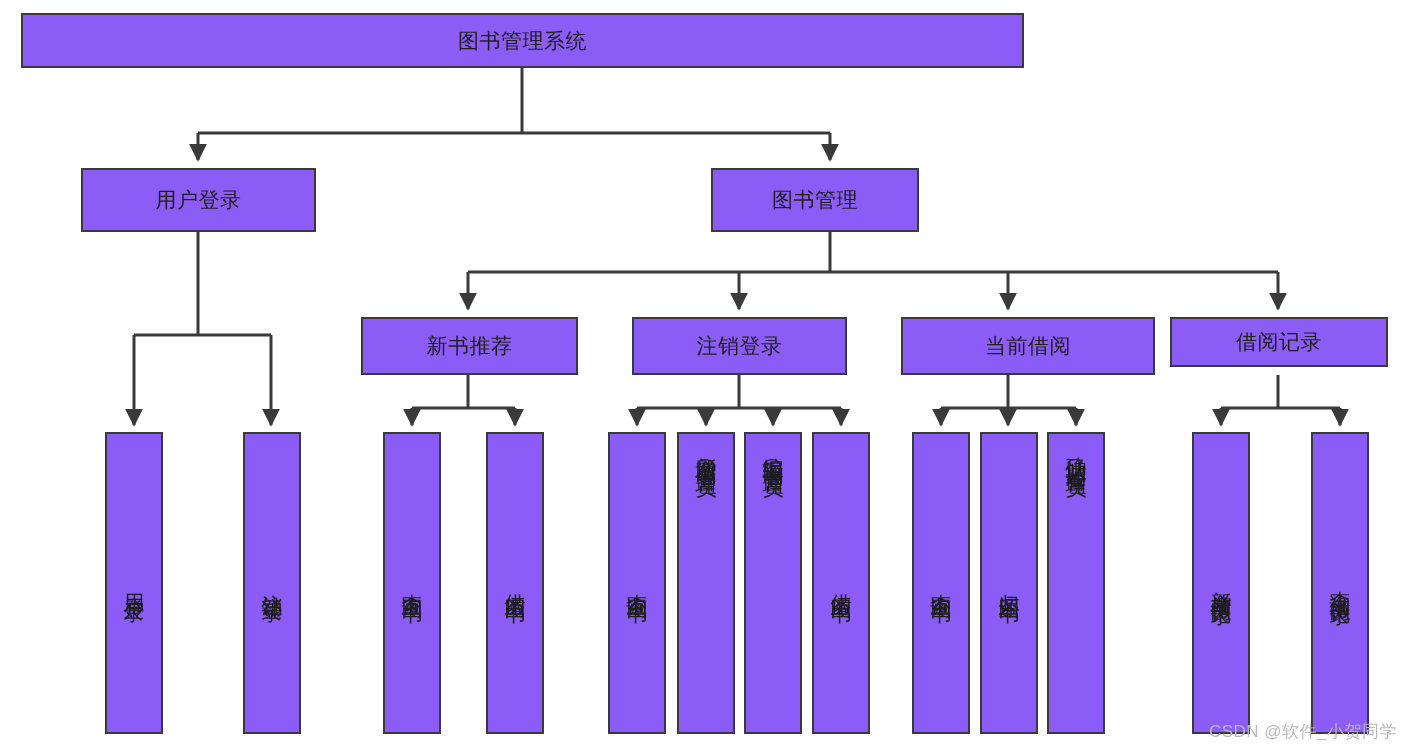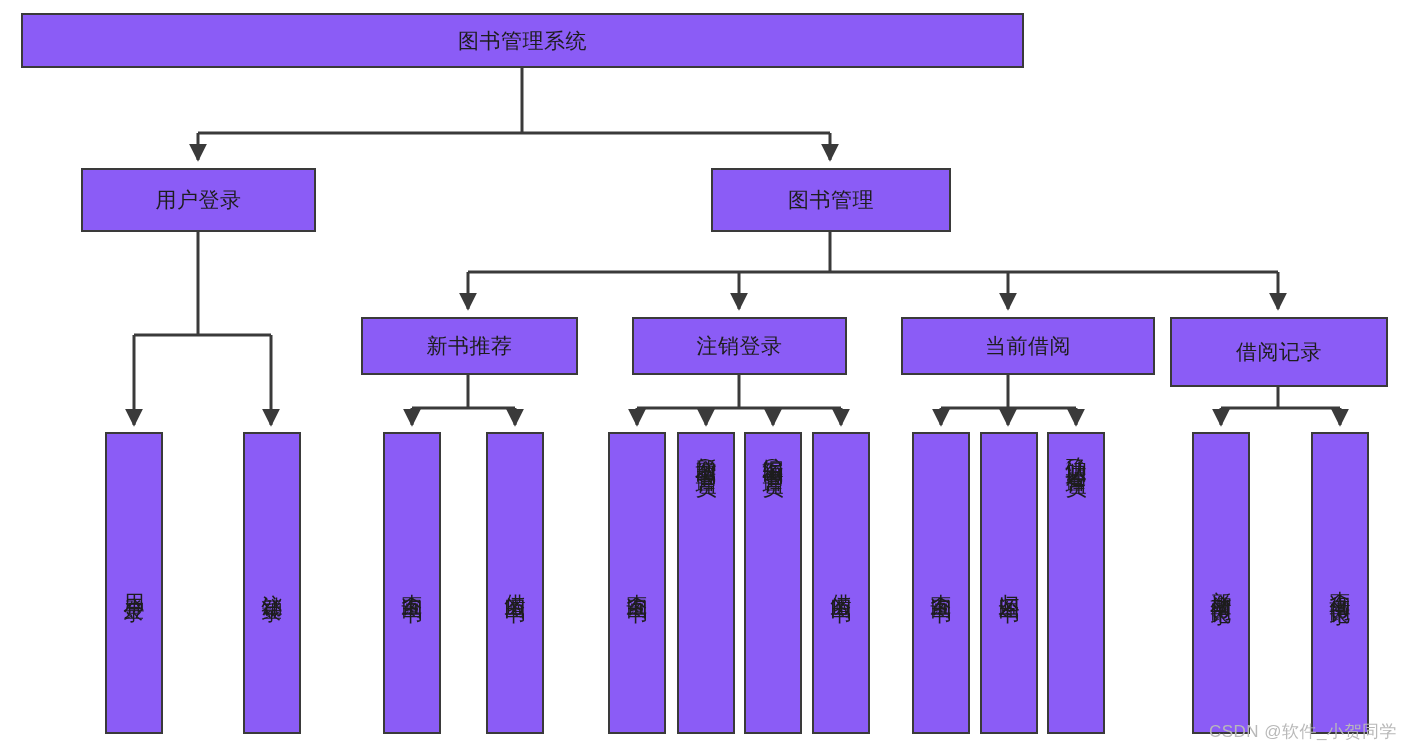--- a/index.html
+++ b/index.html
@@ -129,34 +129,34 @@
     </g>
   </svg>
 
   <div class="node-box" style="left:21px; top:13px; width:1003px; height:55px;">
     <span class="node-label-h">图书管理系统</span>
   </div>
 
   <div class="node-box" style="left:81px; top:168px; width:235px; height:64px;">
     <span class="node-label-h">用户登录</span>
   </div>
-  <div class="node-box" style="left:711px; top:168px; width:240px; height:64px;">
+  <div class="node-box" style="left:711px; top:168px; width:208px; height:64px;">
     <span class="node-label-h">图书管理</span>
   </div>
 
   <div class="node-box" style="left:361px; top:317px; width:217px; height:58px;">
     <span class="node-label-h">新书推荐</span>
   </div>
   <div class="node-box" style="left:632px; top:317px; width:215px; height:58px;">
     <span class="node-label-h">注销登录</span>
   </div>
   <div class="node-box" style="left:901px; top:317px; width:254px; height:58px;">
     <span class="node-label-h">当前借阅</span>
   </div>
-  <div class="node-box" style="left:1170px; top:317px; width:218px; height:70px;">
+  <div class="node-box" style="left:1170px; top:317px; width:218px; height:50px;">
     <span class="node-label-h">借阅记录</span>
   </div>
 
   <div class="node-box leaf-box center-v" style="left:105px; top:432px; width:58px; height:302px;">
     <span class="node-label-v">用户登录</span>
   </div>
   <div class="node-box leaf-box center-v" style="left:243px; top:432px; width:58px; height:302px;">
     <span class="node-label-v">注销登录</span>
   </div>
 

